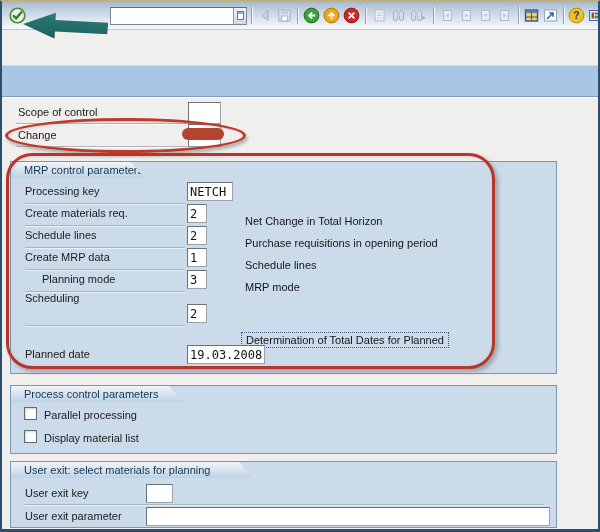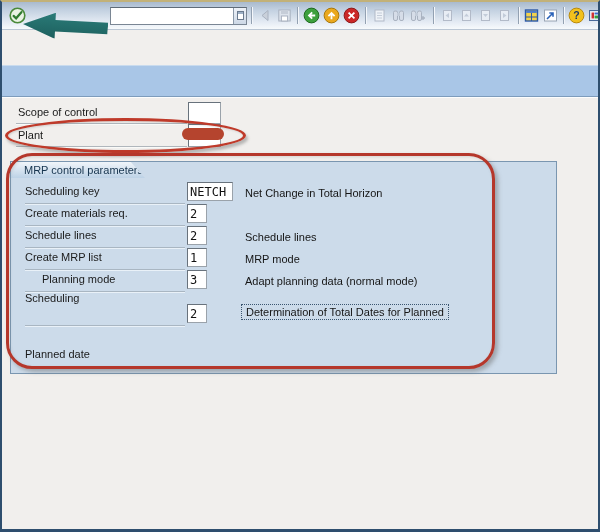--- a/index.html
+++ b/index.html
@@ -42,21 +42,21 @@
   
   #title-band { position:absolute; left:0; top:28px; width:596px; height:31px;
     background:#ffffff; border-bottom:1px solid #a8bac8; }
   #page-title { position:absolute; left:10px; top:6px;
     font-size:15px; font-weight:bold; color:#336699; letter-spacing:.2px; }
   #app-toolbar { position:absolute; left:0; top:63px; width:596px; height:32px;
     background:#a9c6e7; border-top:1px solid #c9dbee; border-bottom:1px solid #7e9cbc;
     box-shadow:0 1px 0 #fdfdfd; }
   
   .lbl { position:absolute; white-space:nowrap; color:#1a1a1a; }
-  .desc { position:absolute; white-space:nowrap; color:#151515; }
+  .desc { position:absolute; white-space:nowrap; color:#151515;margin-top:28px; }
   .ibox {
     position:absolute; background:#fff;
     border:1px solid #9aa2aa; border-top-color:#68727c; border-left-color:#68727c;
     font:12px "DejaVu Sans Mono", monospace; color:#111; padding:0 0 0 2px;
   }
   input.ibox { outline:none; }
   .rule { position:absolute; height:1px; background:#b0b6bc; box-shadow:0 1px 0 #fafaf8; }
   .group {
     position:absolute; background:#ccdbea; border:1px solid #7a96b0;
   }
@@ -236,62 +236,82 @@
       </svg>
     </span>
   </div>
 
   <div id="app-toolbar"></div>
 
   <span class="lbl" style="left:16px; top:104px">Scope of control</span>
   <span class="rule" style="left:14px; top:121px; width:171px"></span>
   <input class="ibox" style="left: 186px; top: 100px; width: 33px; height: 22px;" value="">
 
-  <span class="lbl" style="left:16px; top:127px">Plant</span>
+  <span class="lbl" style="left:16px; top:127px">Change</span>
   <span class="rule" style="left:14px; top:144px; width:171px"></span>
   <input class="ibox" style="left: 186px; top: 122px; width: 33px; height: 23px;" value="">
   <div id="plant-redaction"></div>
 
   <div class="group" style="left:8px; top:159px; width:547px; height:213px">
     <div class="gtab" style="width:134px">
       <span>MRP control parameters</span>
     </div>
 
-    <span class="lbl" style="left:14px; top:23px">Scheduling key</span>
+    <span class="lbl" style="left:14px; top:23px">Processing key</span>
     <span class="grule" style="left:14px; top:41px; width:160px"></span>
     <input class="ibox" style="left: 176px; top: 20px; width: 46px; height: 19px;" value="NETCH">
     <span class="desc" style="left:234px; top:25px">Net Change in Total Horizon</span>
 
     <span class="lbl" style="left:14px; top:45px">Create materials req.</span>
     <span class="grule" style="left:14px; top:63px; width:160px"></span>
     <input class="ibox" style="left: 176px; top: 42px; width: 20px; height: 19px;" value="2">
+    <span class="desc" style="left:234px; top:47px">Purchase requisitions in opening period</span>
 
     <span class="lbl" style="left:14px; top:67px">Schedule lines</span>
     <span class="grule" style="left:14px; top:85px; width:160px"></span>
     <input class="ibox" style="left: 176px; top: 64px; width: 20px; height: 19px;" value="2">
     <span class="desc" style="left:234px; top:69px">Schedule lines</span>
 
-    <span class="lbl" style="left:14px; top:89px">Create MRP list</span>
+    <span class="lbl" style="left:14px; top:89px">Create MRP data</span>
     <span class="grule" style="left:14px; top:107px; width:160px"></span>
     <input class="ibox" style="left: 176px; top: 86px; width: 20px; height: 19px;" value="1">
     <span class="desc" style="left:234px; top:91px">MRP mode</span>
 
     <span class="lbl" style="left:31px; top:111px">Planning mode</span>
     <span class="grule" style="left:14px; top:129px; width:160px"></span>
     <input class="ibox" style="left: 176px; top: 108px; width: 20px; height: 19px;" value="3">
-    <span class="desc" style="left:234px; top:113px">Adapt planning data (normal mode)</span>
 
     <span class="lbl" style="left:14px; top:130px">Scheduling</span>
     <span class="grule" style="left:14px; top:163px; width:160px"></span>
     <input class="ibox" style="left: 176px; top: 142px; width: 20px; height: 19px;" value="2">
     <span class="desc focus-dotted" style="left:230px; top:142px">Determination of Total Dates for Planned</span>
 
     <span class="lbl" style="left:14px; top:186px">Planned date</span>
     <span class="grule" style="left:14px; top:204px; width:160px"></span>
+    <input class="ibox" style="left: 176px; top: 183px; width: 78px; height: 19px;" value="19.03.2008">
   </div>
 
-
+  <div class="group" style="left:8px; top:383px; width:547px; height:69px">
+    <div class="gtab" style="width:172px">
+      <span>Process control parameters</span>
+    </div>
+    <span class="cb" style="left:13px; top:21px"></span>
+    <span class="lbl" style="left:33px; top:23px">Parallel processing</span>
+    <span class="cb" style="left:13px; top:44px"></span>
+    <span class="lbl" style="left:33px; top:46px">Display material list</span>
+  </div>
+
+  <div class="group" style="left:8px; top:459px; width:547px; height:67px">
+    <div class="gtab" style="width:242px">
+      <span>User exit: select materials for planning</span>
+    </div>
+    <span class="lbl" style="left:14px; top:25px">User exit key</span>
+    <span class="grule" style="left:14px; top:42px; width:519px"></span>
+    <input class="ibox" style="left: 135px; top: 22px; width: 27px; height: 19px;" value="">
+    <span class="lbl" style="left:14px; top:48px">User exit parameter</span>
+    <input class="ibox" style="left: 135px; top: 45px; width: 404px; height: 19px;" value="">
+  </div>
 
   <div id="annot-arrow"></div>
   <div id="annot-plant-oval"></div>
   <div id="annot-mrp-rect"></div>
 
 </div>
 
 </body></html>

